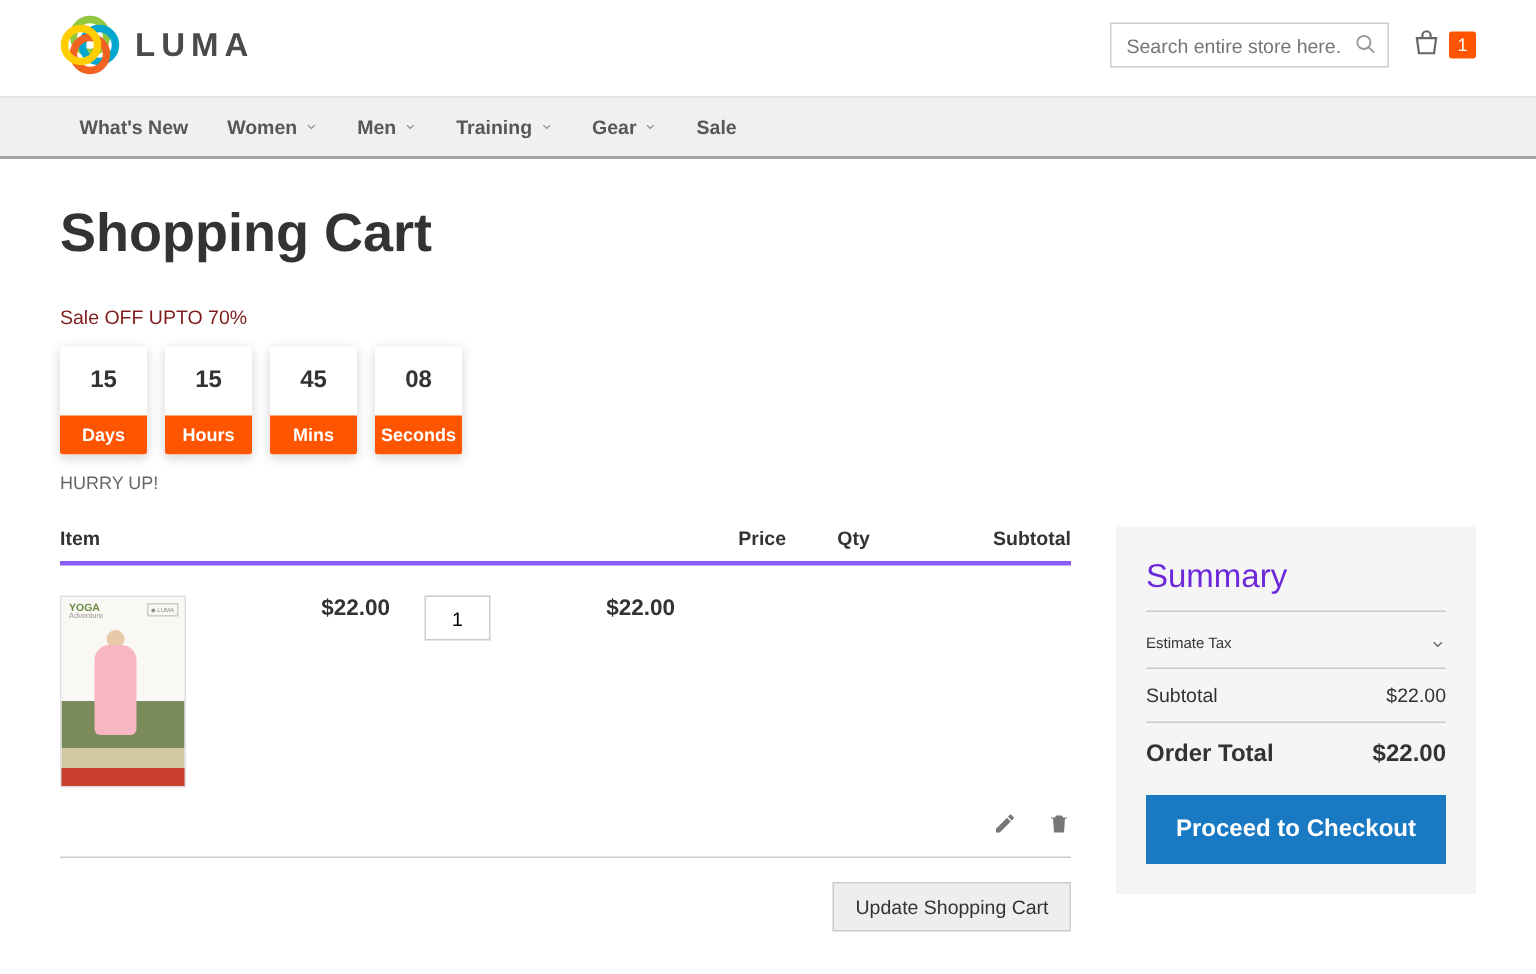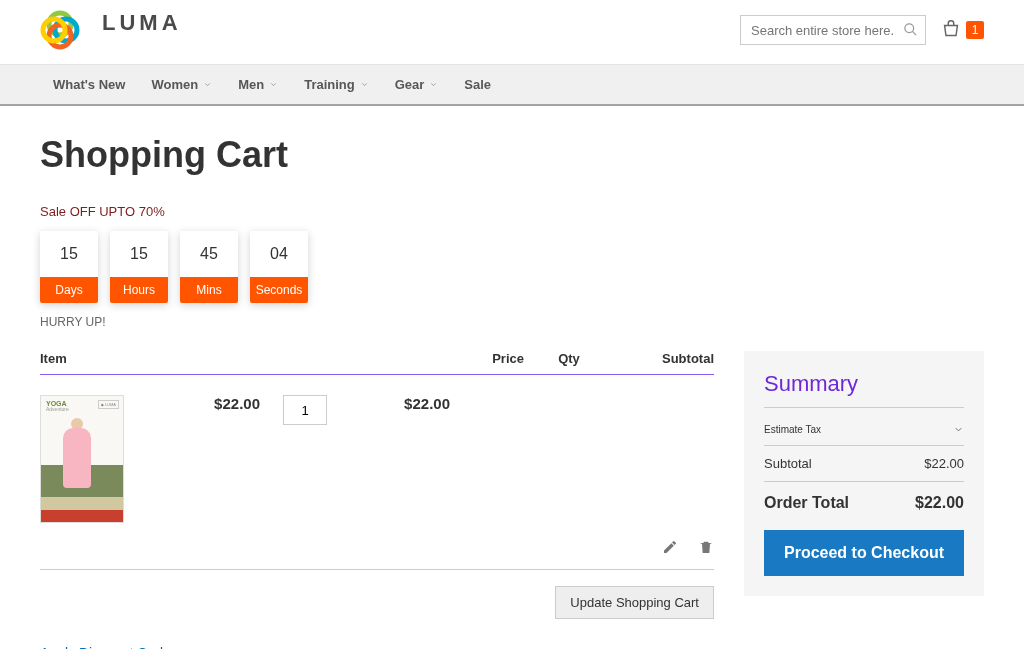--- a/index.html
+++ b/index.html
@@ -1,51 +1,51 @@
 <!DOCTYPE html>
 <html><head>
 <meta charset="utf-8">
 <style>
   * { box-sizing: border-box; margin: 0; padding: 0; }
   body { font-family: 'Helvetica Neue', Arial, sans-serif; color: #333; background: #fff; }
   .container { max-width: 984px; margin: 0 auto; padding: 0 20px; }
 
   
   .header { display: flex; align-items: center; justify-content: space-between; padding: 10px 20px 14px; max-width: 984px; margin: 0 auto; }
-  .logo { display: flex; gap: 22px; }
+  .logo { display: flex; align-items: center; gap: 10px; }
   .logo-text { font-size: 22px; font-weight: 600; letter-spacing: 4px; color: #4a4a4a; }
   .header-right { display: flex; align-items: center; gap: 14px; }
   .search-wrap { position: relative; }
   .search-input { width: 186px; height: 30px; padding: 4px 30px 4px 10px; border: 1px solid #ccc; font-size: 13px; color: #888; }
   .search-icon { position: absolute; right: 8px; top: 7px; color: #aaa; }
   .cart-wrap { display: flex; align-items: center; gap: 4px; position: relative; }
   .cart-badge { background: #ff5501; color: #fff; font-size: 12px; min-width: 18px; height: 18px; border-radius: 2px; display: inline-flex; align-items: center; justify-content: center; padding: 0 3px; }
 
   
   .nav-bar { background: #f0f0f0; border-top: 1px solid #e4e4e4; border-bottom: 2px solid #a3a3a3; }
   .nav-inner { max-width: 984px; margin: 0 auto; display: flex; gap: 0; padding: 0 20px; }
   .nav-item { padding: 12px 13px; font-size: 13px; color: #575757; font-weight: 600; cursor: pointer; display: flex; align-items: center; gap: 5px; }
   .chev { font-size: 9px; color: #888; }
 
   
   .page-title { font-size: 36px; font-weight: 700; color: #333; margin: 28px 0 28px; }
 
   .sale-label { font-size: 13px; color: #7f1d1d; margin-bottom: 12px; }
   .countdown { display: flex; gap: 12px; margin-bottom: 12px; }
-  .count-box { width: 58px; background: #fff; box-shadow: 0 2px 8px rgba(0,0,0,0.18); border-radius: 2px; overflow: hidden; text-align: center; }
+  .count-box { width: 58px; background: #fff; box-shadow: 0 2px 8px rgba(0,0,0,0.18); border-radius: 2px; overflow: hidden; text-align: center; font-weight: bold; }
   .count-num { font-size: 16px; padding: 14px 0; color: #333; }
   .count-lbl { background: #ff5501; color: #fff; font-size: 12px; padding: 6px 0; }
   .hurry { font-size: 12px; color: #666; margin-bottom: 22px; }
 
   
   .cart-layout { display: flex; gap: 30px; align-items: flex-start; }
   .cart-left { flex: 1; }
   .cart-right { width: 240px; background: #f5f5f5; padding: 20px; }
 
-  .cart-header { display: flex; border-bottom: 1px solid #8b5cf6; padding-bottom: 8px; font-size: 13px; font-weight: 700; color: #333; }
+  .cart-header { display: flex; border-bottom: 3px solid #8b5cf6; padding-bottom: 8px; font-size: 13px; font-weight: 700; color: #333; }
   .col-item { flex: 1; }
   .col-price { width: 90px; text-align: right; }
   .col-qty { width: 90px; text-align: center; }
   .col-sub { width: 100px; text-align: right; }
 
   .cart-row { display: flex; padding: 20px 0 6px; }
   .thumb { width: 130px; }
   .thumb-img { width: 84px; height: 128px; border: 1px solid #ddd; background: linear-gradient(#f9f8f4 0 55%, #7a8a5a 55% 80%, #d2c8a0 80%); position: relative; }
   .thumb-top { position:absolute; top:4px; left:5px; font-size:7px; color:#6a8a3f; font-weight:700; line-height:1; }
   .thumb-top small{display:block;font-size:5px;color:#999;font-weight:400;}
@@ -163,21 +163,21 @@
       </div>
       <div class="count-box">
         <div class="count-num">15</div>
         <div class="count-lbl">Hours</div>
       </div>
       <div class="count-box">
         <div class="count-num">45</div>
         <div class="count-lbl">Mins</div>
       </div>
       <div class="count-box">
-        <div class="count-num">04</div>
+        <div class="count-num">08</div>
         <div class="count-lbl">Seconds</div>
       </div>
     </div>
   <div class="hurry">HURRY UP!</div>
 
   <div class="cart-layout">
     <div class="cart-left">
       <div class="cart-header">
         <div class="col-item">Item</div>
         <div class="col-price">Price</div>

